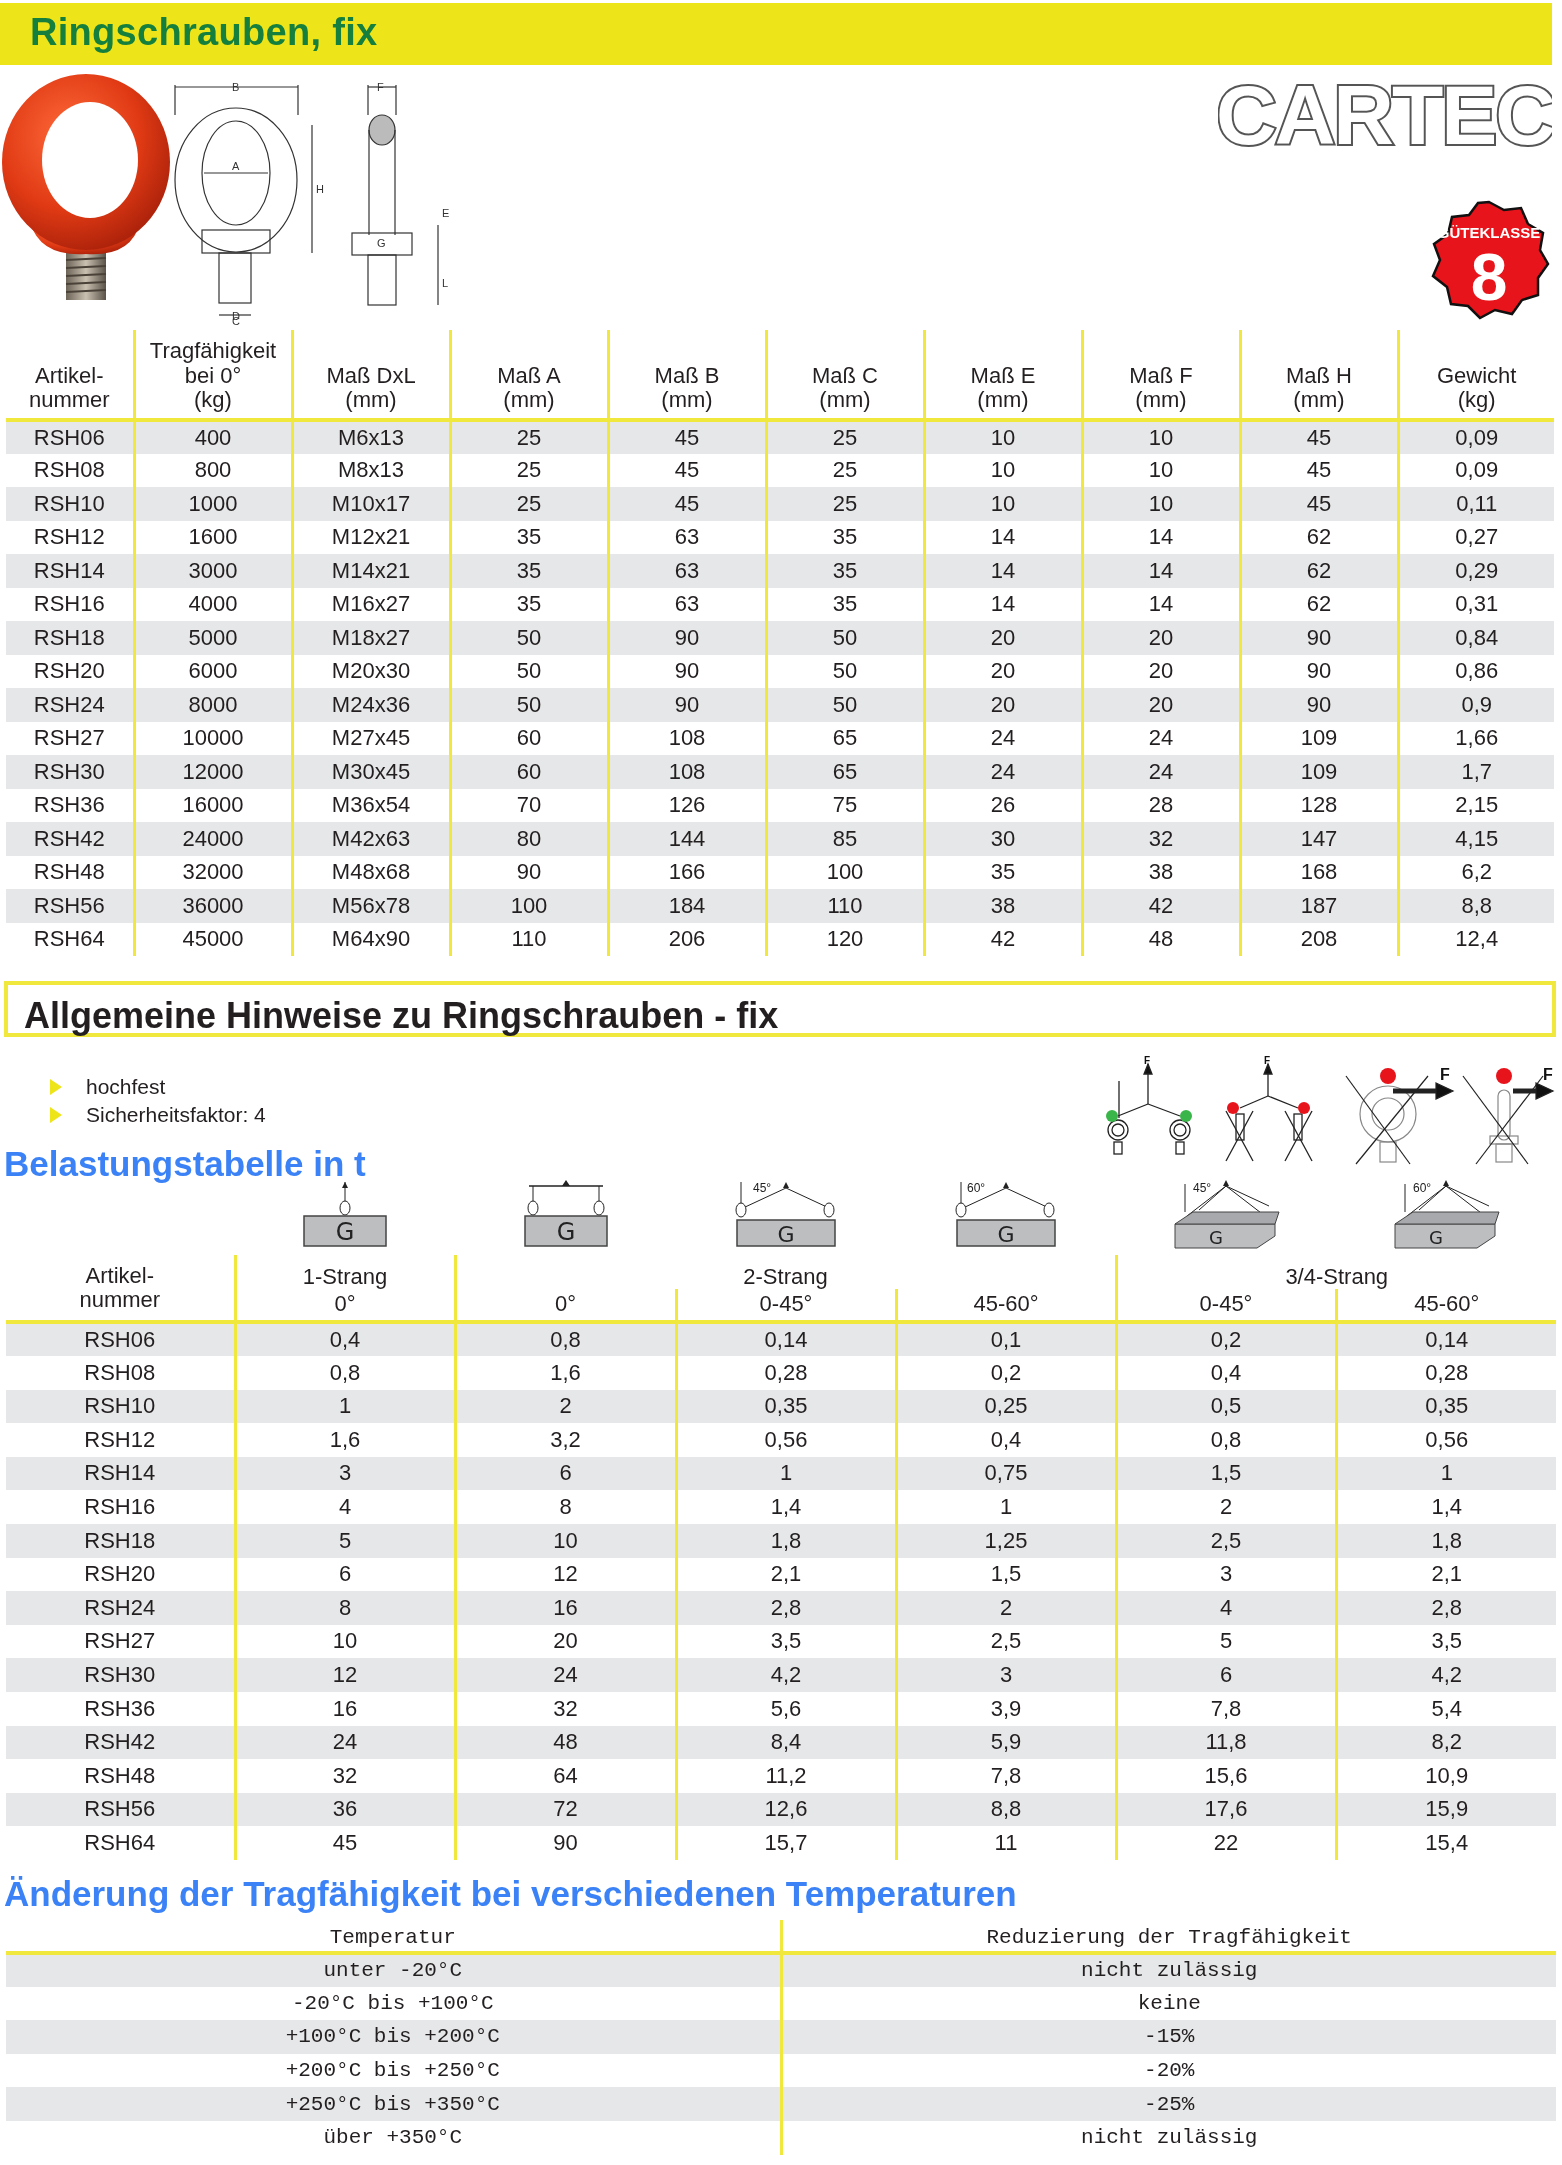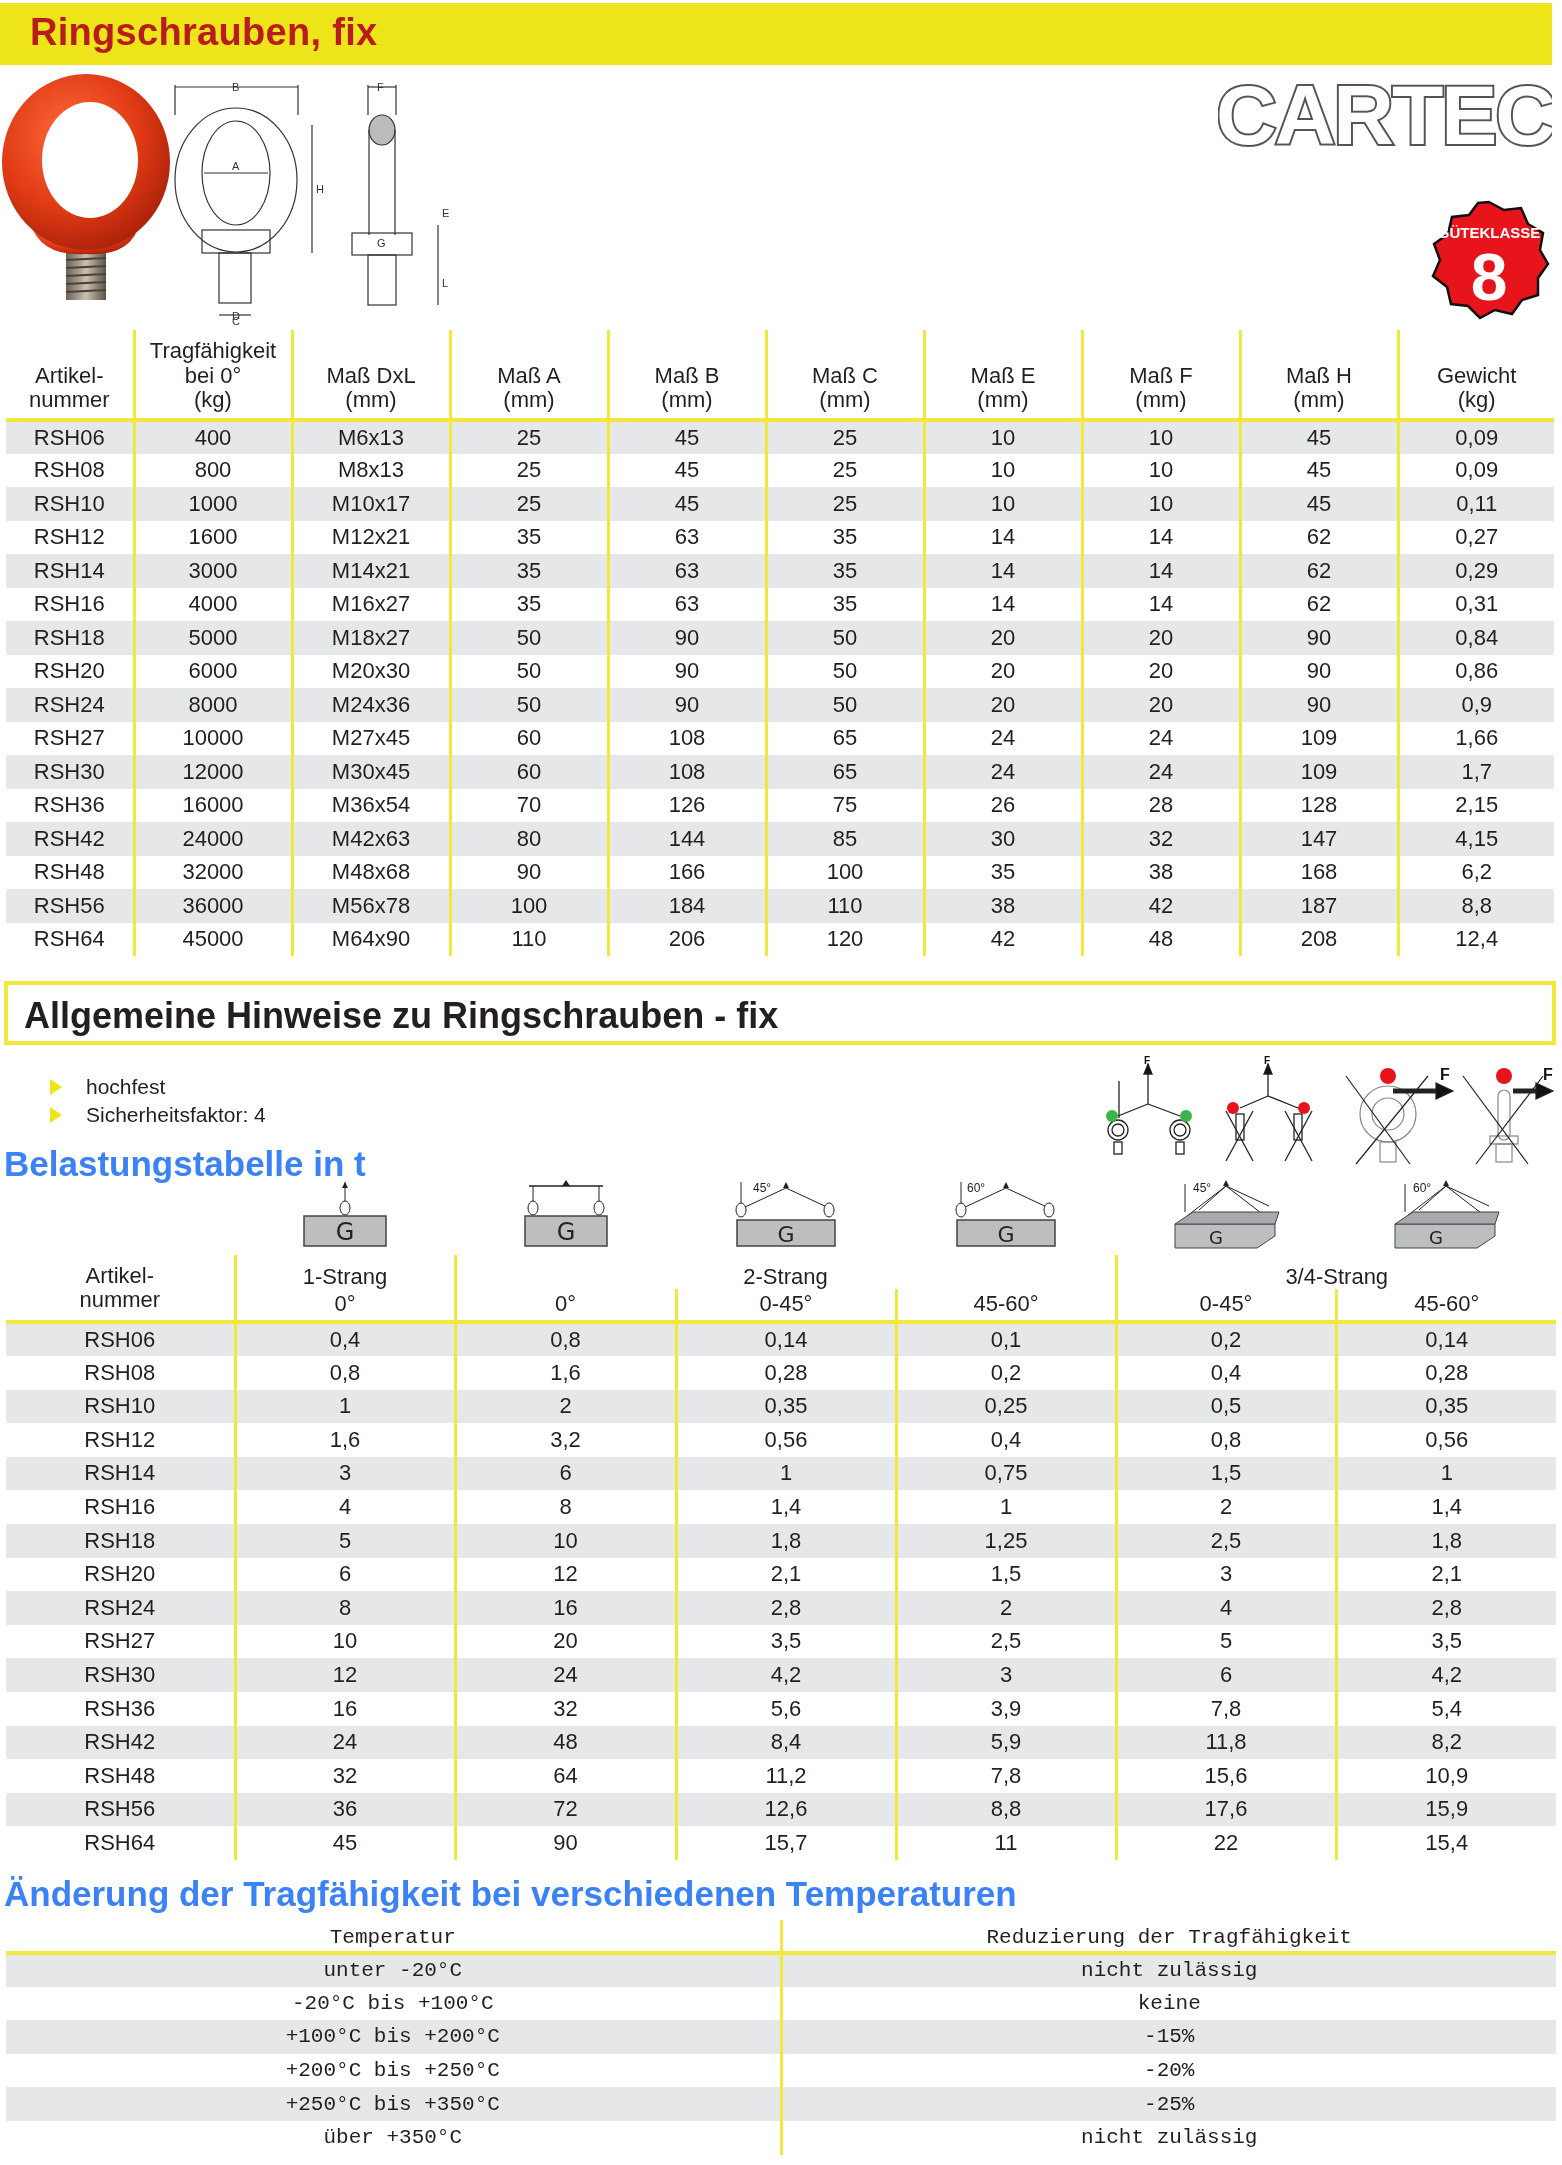--- a/index.html
+++ b/index.html
@@ -2,41 +2,41 @@
 <html><head>
 <meta charset="utf-8">
 <style>
   * { box-sizing: border-box; margin: 0; padding: 0; }
   html, body { width: 1562px; height: 2165px; background: #ffffff; overflow: hidden; }
   body { position: relative; font-family: "Liberation Sans", sans-serif; color: #231f20; }
   .abs { position: absolute; }
 
   
   .title-bar { left: 0; top: 3px; width: 1552px; height: 62px; background: #ede41a; }
-  .title-bar span { position: absolute; left: 30px; top: 8px; font-size: 38px; font-weight: bold; color: #b91c1c; letter-spacing: 0.3px; }
+  .title-bar span { position: absolute; left: 30px; top: 8px; font-size: 38px; font-weight: bold; color: #15803d; letter-spacing: 0.3px; }
 
   
   .logo { left: 1218px; top: 70px; width: 334px; height: 84px; }
   .logo text { font-family: "Liberation Sans", sans-serif; }
 
   
   .badge { left: 1428px; top: 200px; width: 122px; height: 120px; }
 
   
   table { border-collapse: collapse; table-layout: fixed; position: absolute; }
   td, th { text-align: center; font-weight: normal; font-size: 22px; line-height: 1.1; padding: 0; }
   .sep { border-left: 3px solid #f0e83c; }
   tr.shade td { background: #e6e7e8; }
   .hdr-line td, .hdr-line th { border-bottom: 4px solid #f0e83c; }
 
   #spec-table { left: 6px; top: 330px; width: 1548px; }
   #spec-table th { vertical-align: bottom; height: 90px; padding-bottom: 6px; }
   #spec-table td { height: 33.5px; }
 
-  .box-heading { left: 4px; top: 981px; width: 1552px; height: 64px; border: 4px solid #f0e83c; }
+  .box-heading { left: 4px; top: 981px; width: 1552px; height: 56px; border: 4px solid #f0e83c; }
   .box-heading span { position: absolute; left: 16px; top: 10px; font-size: 36px; font-weight: bold; color: #231f20; }
 
   .bullets { left: 8px; top: 1073px; }
   .bullet { display: flex; align-items: center; height: 28px; font-size: 21px; padding-left: 42px; }
   .bullet .tri { width: 0; height: 0; border-top: 8px solid transparent; border-bottom: 8px solid transparent; border-left: 12px solid #ede41a; margin-right: 24px; }
 
   .warn-icons { left: 1088px; top: 1056px; width: 470px; height: 110px; }
 
   .sec-title { font-size: 35px; font-weight: bold; color: #3b82f6; text-align: center; }
 

